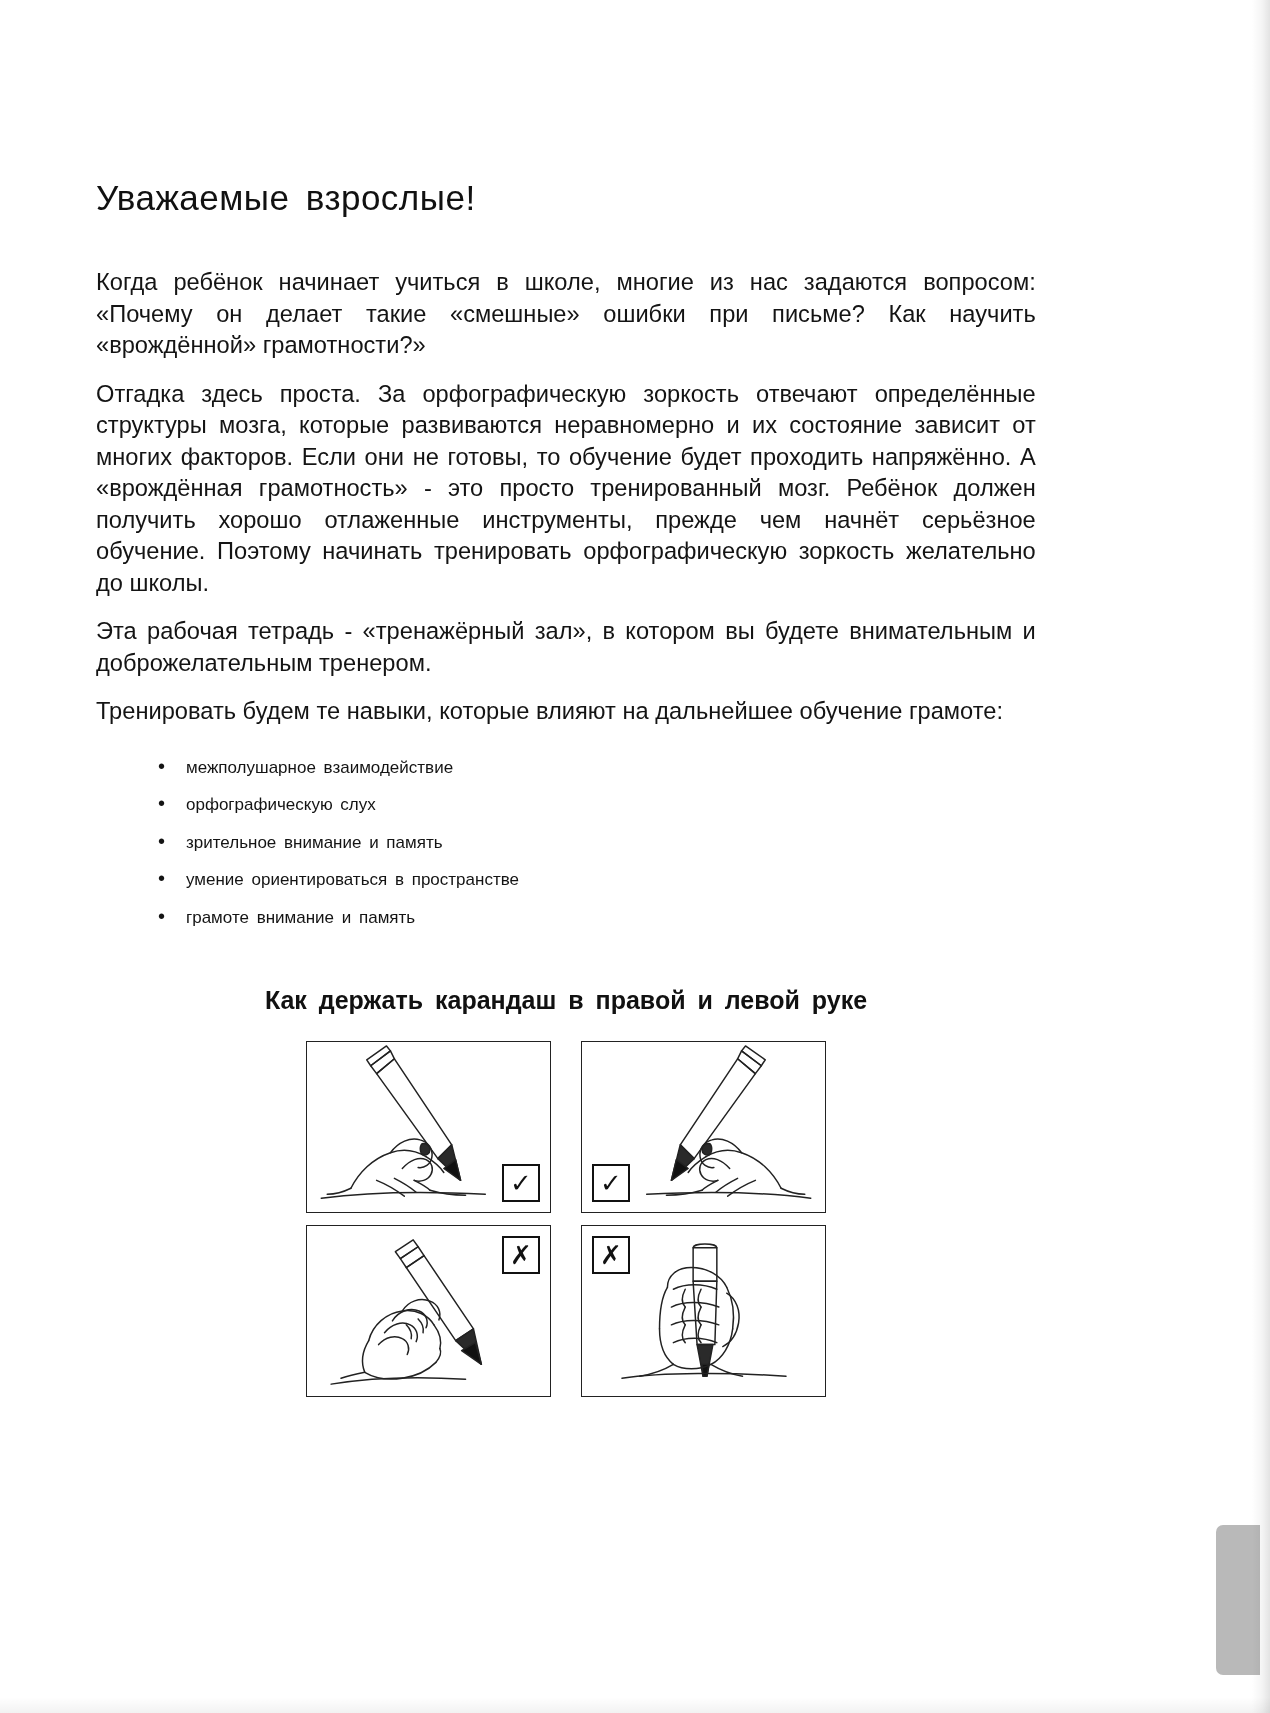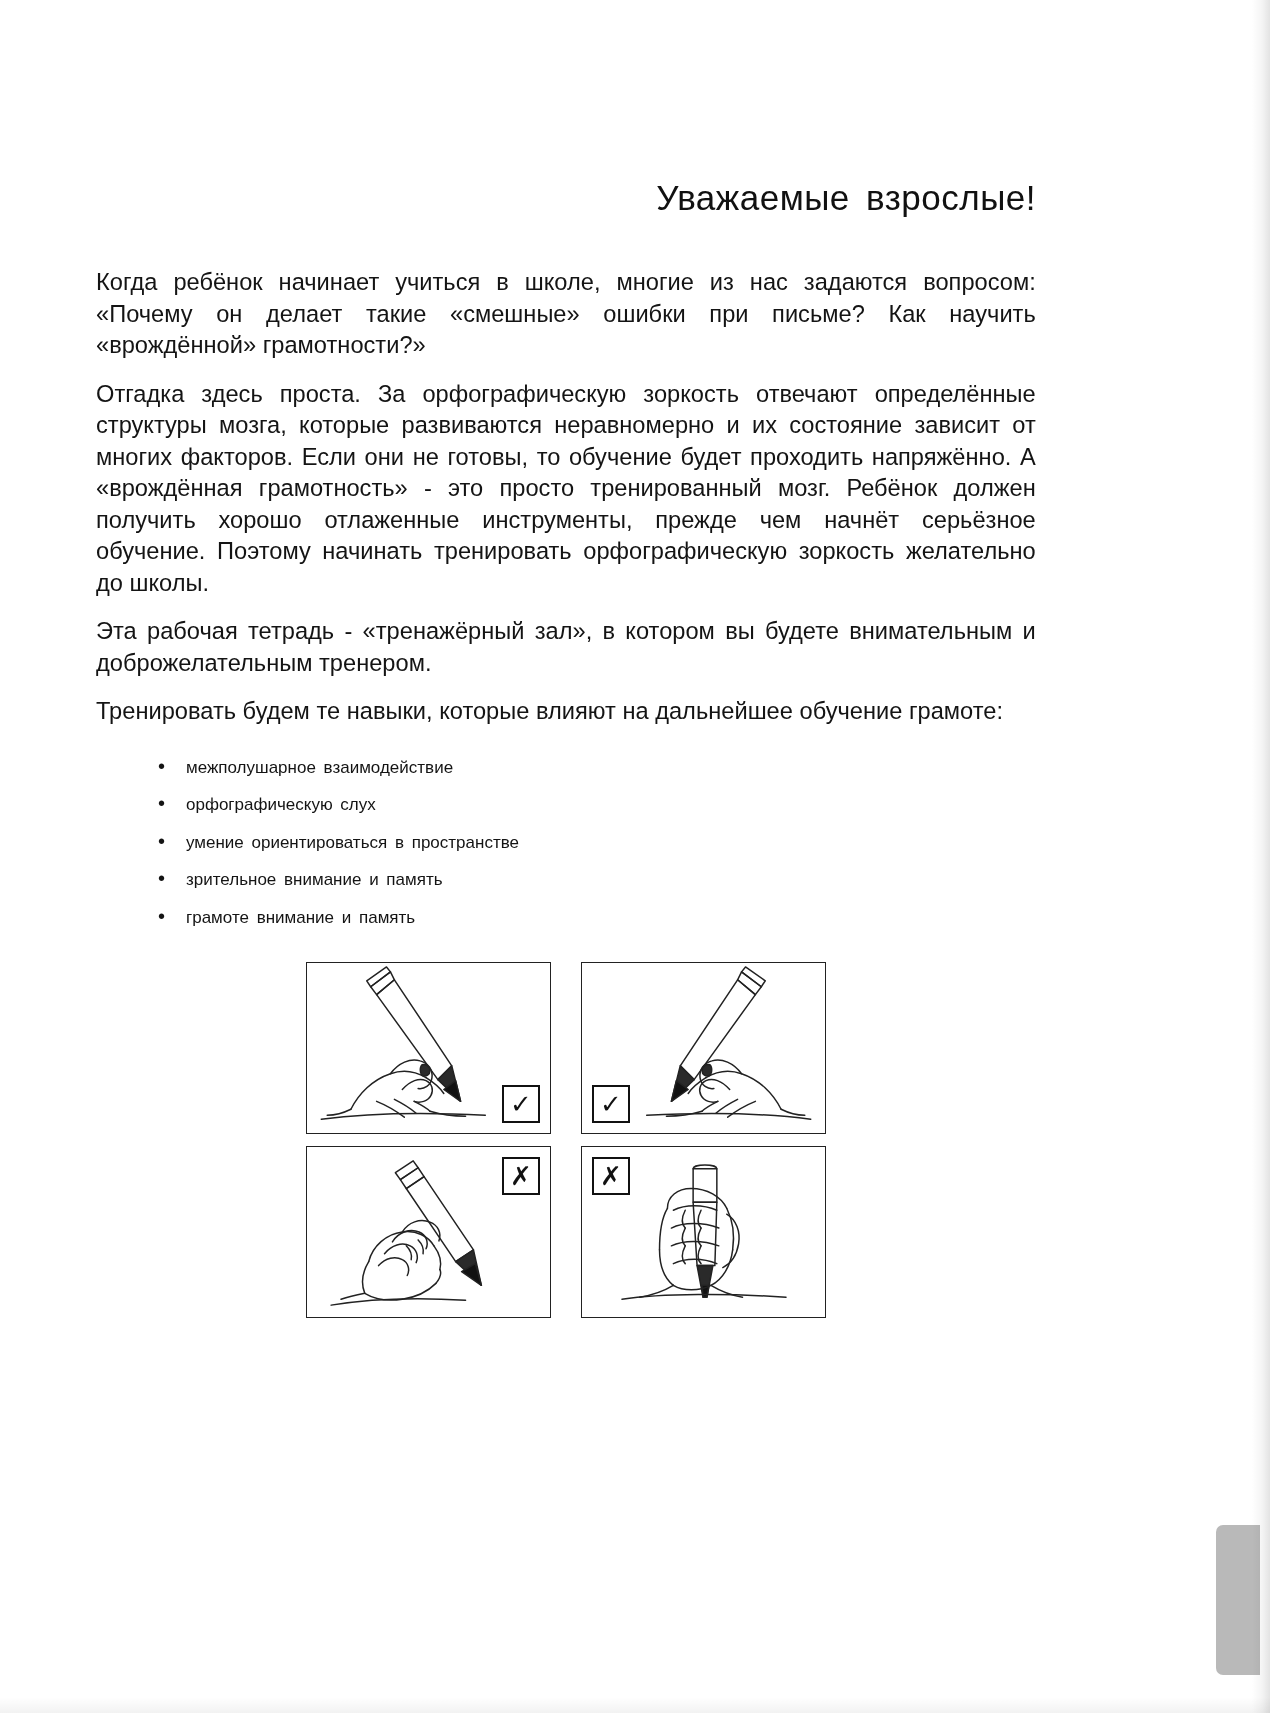--- a/index.html
+++ b/index.html
@@ -53,21 +53,21 @@
     top: 178px;
     width: 940px;
   }
 
   h1.doc-title {
     font-family: "Liberation Sans", sans-serif;
     font-size: 35px;
     font-weight: 400;
     letter-spacing: 0.5px;
     word-spacing: 6px;
-    text-align: right;
+    text-align: left;
     margin: 0 0 48px 0;
     color: #111;
   }
 
   p.para {
     font-family: "Liberation Sans Narrow", "Liberation Sans", sans-serif;
     font-size: 24.5px;
     line-height: 31.5px;
     text-align: justify;
     margin: 0 0 17px 0;
@@ -156,25 +156,26 @@
     <h1 class="doc-title">Уважаемые  взрослые!</h1>
 
     <p class="para">Когда ребёнок начинает учиться в школе, многие из нас задаются вопросом: «Почему он делает такие «смешные» ошибки при письме? Как научить «врождённой» грамотности?»</p>
     <p class="para">Отгадка здесь проста. За орфографическую зоркость отвечают определённые структуры мозга, которые развиваются неравномерно и их состояние зависит от многих факторов. Если они не готовы, то обучение будет проходить напряжённо. А «врождённая грамотность» - это просто тренированный мозг. Ребёнок должен получить хорошо отлаженные инструменты, прежде чем начнёт серьёзное обучение. Поэтому начинать тренировать орфографическую зоркость желательно до школы.</p>
     <p class="para">Эта рабочая тетрадь - «тренажёрный зал», в котором вы будете внимательным и доброжелательным тренером.</p>
     <p class="para">Тренировать будем те навыки, которые влияют на дальнейшее обучение грамоте:</p>
 
     <ul class="skills">
       <li>межполушарное  взаимодействие</li>
       <li>орфографическую  слух</li>
+      <li>зрительное  внимание  и  память</li>
       <li>умение  ориентироваться  в  пространстве</li>
-      <li>зрительное  внимание  и  память</li>
       <li>грамоте  внимание  и  память</li>
     </ul>
 
+    <h2 class="section-title">Как  держать  карандаш  в  правой  и  левой  руке</h2>
 
     <div class="figure-grid">
 
       <div class="fig-cell">
         <svg viewBox="0 0 245 172" xmlns="http://www.w3.org/2000/svg">
           <g fill="none" stroke="#222" stroke-width="1.5" stroke-linecap="round" stroke-linejoin="round">
 
             <path d="M70 32 L88 17 L146 104 L132 118 Z"></path>
             <path d="M70 32 L88 17 L84 9 L64 24 Z"></path>
             <path d="M64 24 L60 18 L80 4 L84 9 Z"></path>

